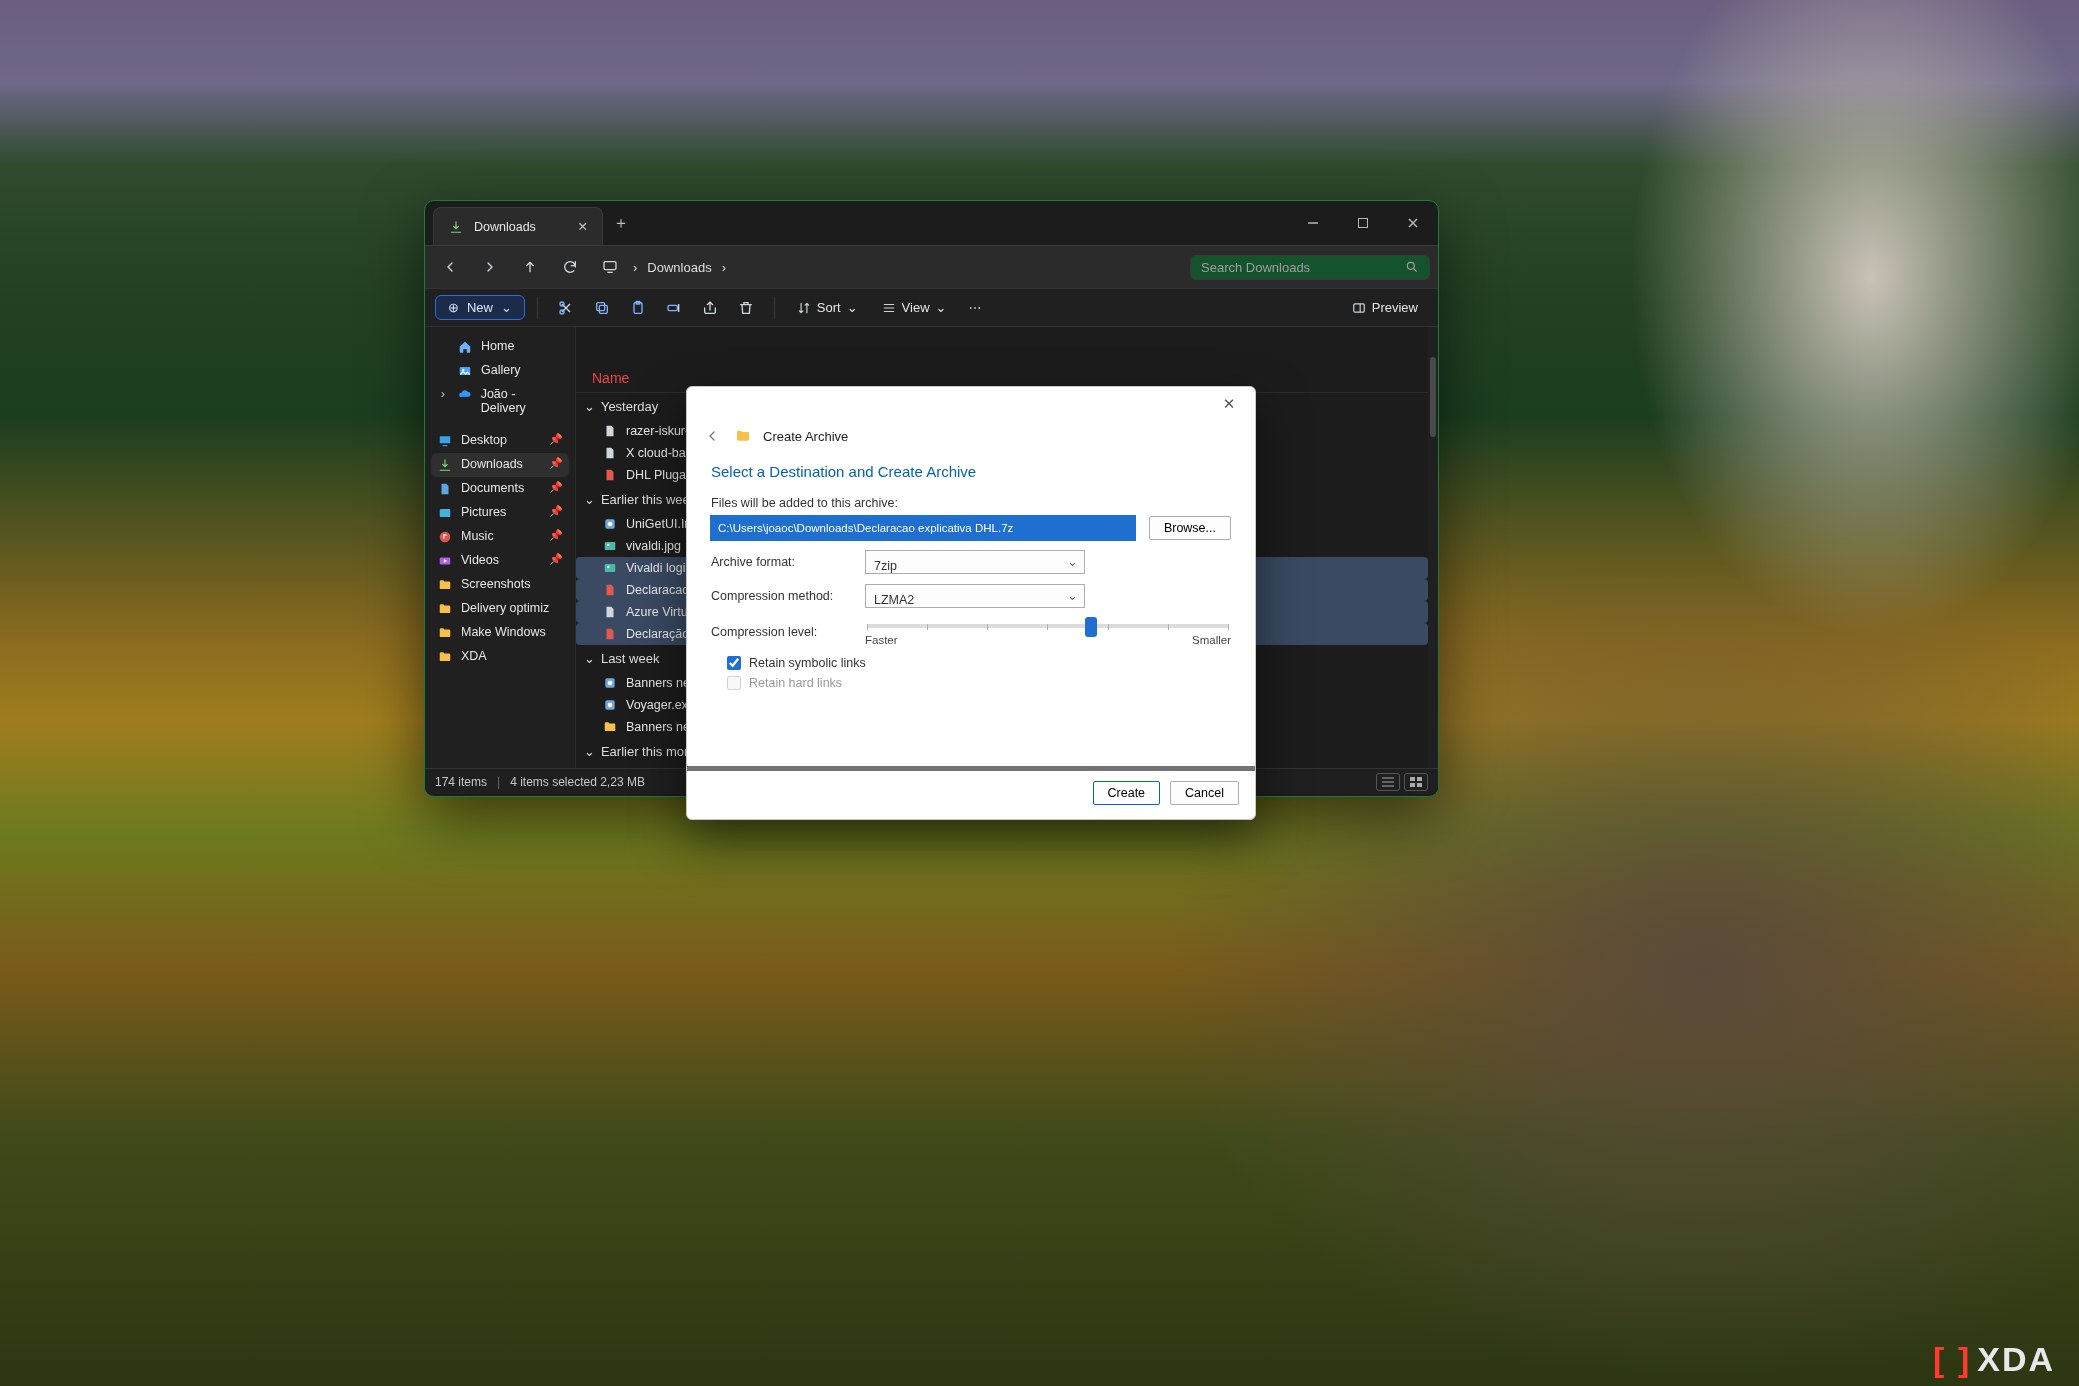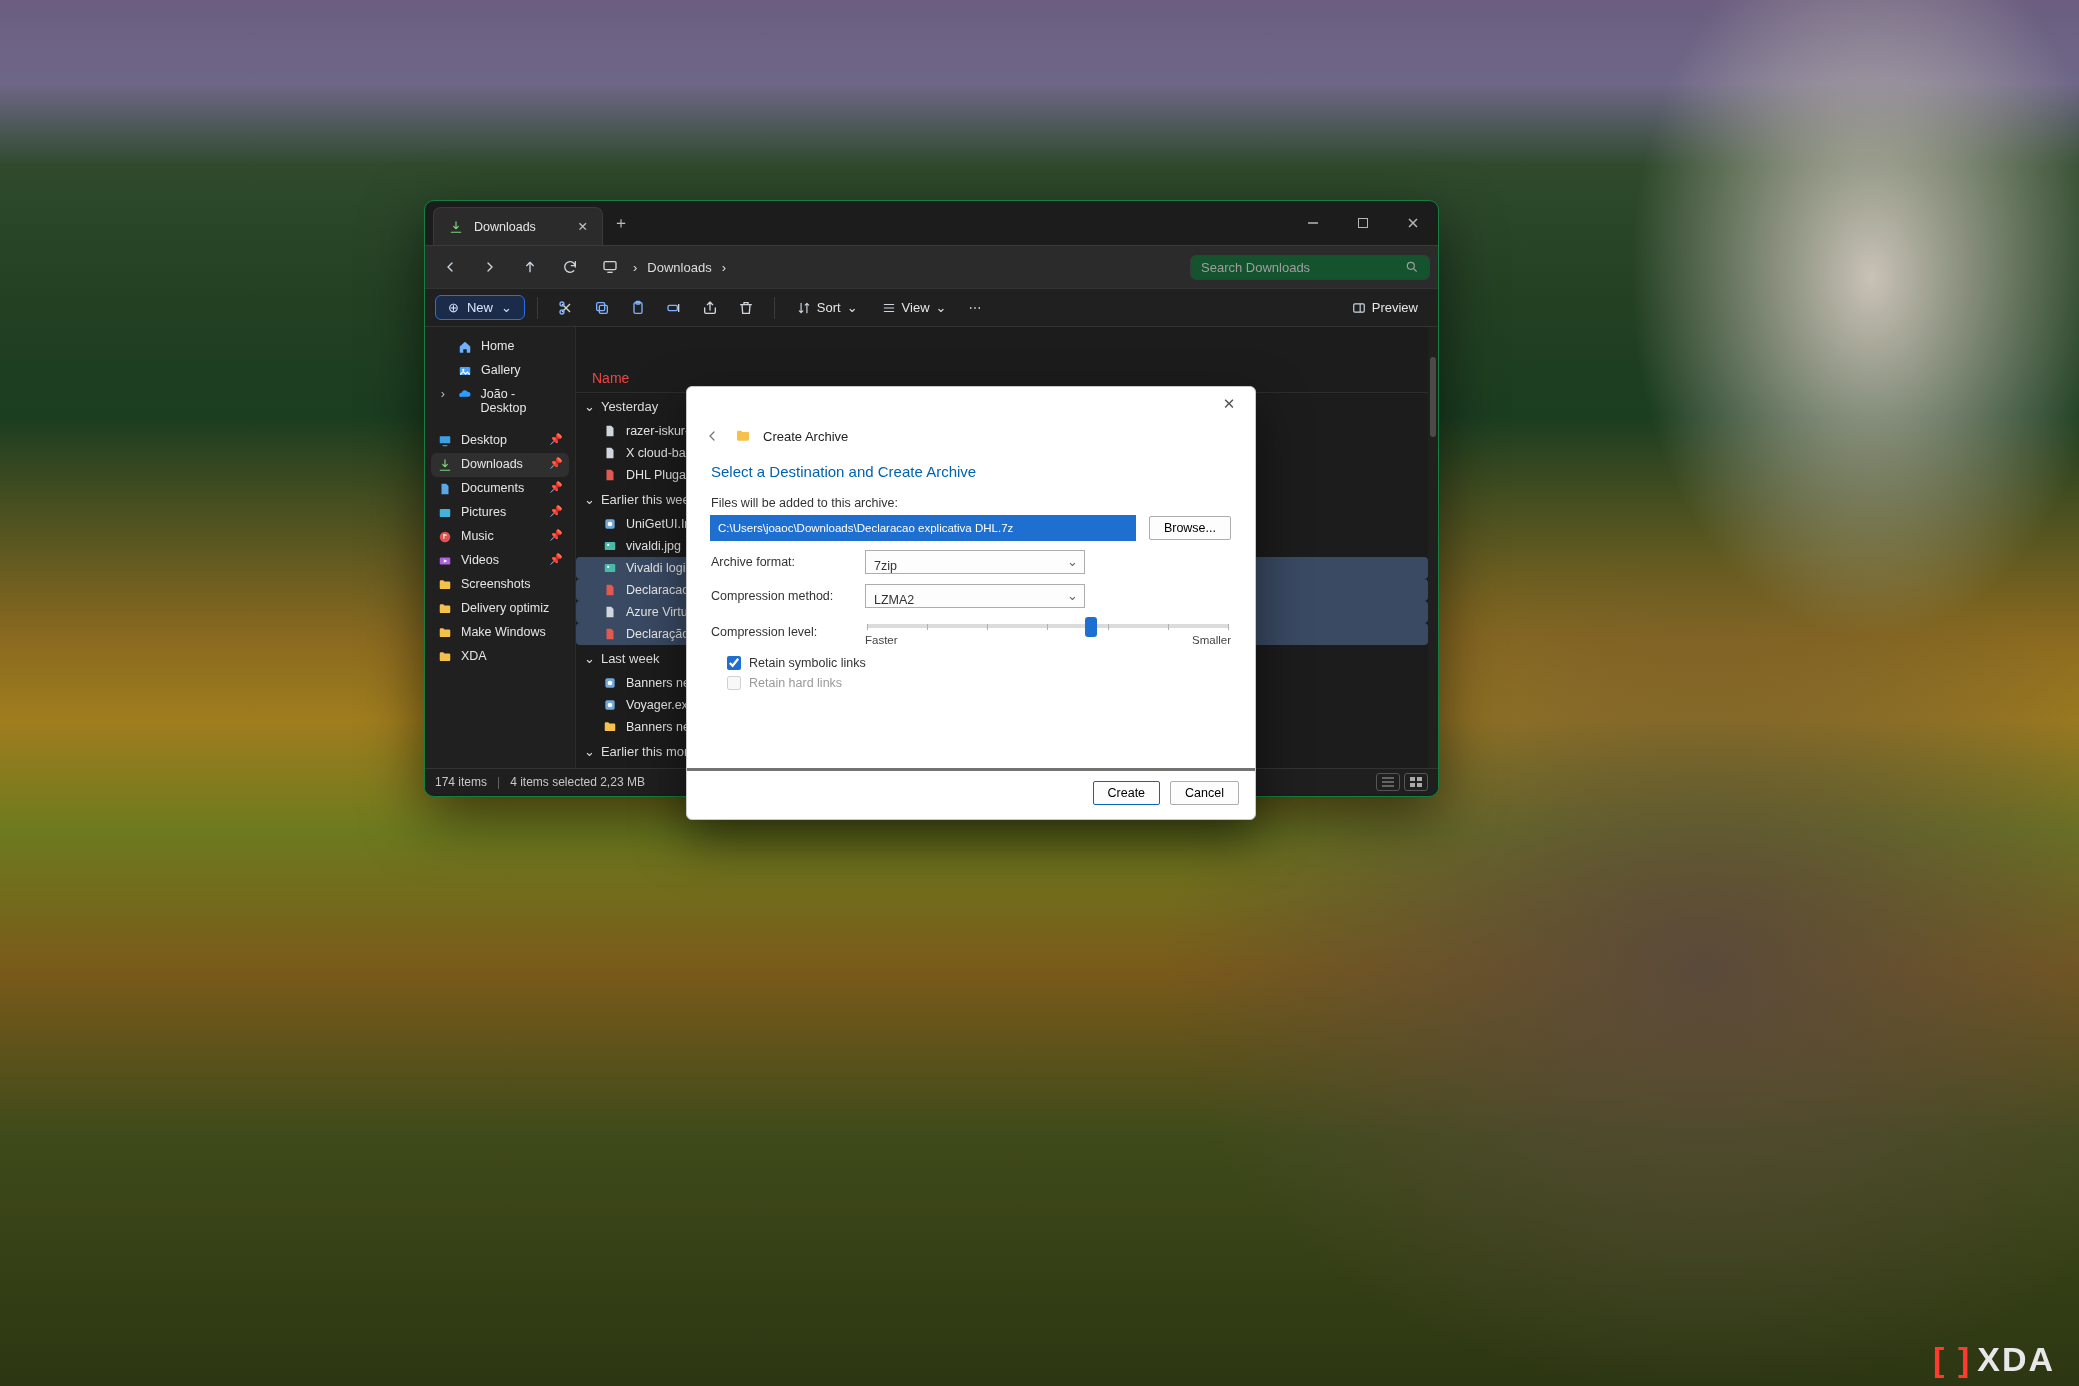--- a/index.html
+++ b/index.html
@@ -151,21 +151,21 @@
   .slider-ticks { display:flex; justify-content:space-between; margin-top:-2px;}
   .slider-ticks span { width:1px; height:6px; background:#b0b0b0; }
   .slider-thumb {
     position:absolute; top:-7px; width:12px; height:20px;
     background:#1f6fd0; border-radius:3px; transform:translateX(-50%);
   }
   .slider-ends { display:flex; justify-content:space-between; font-size:11.5px; color:#444; margin-top:6px;}
   .chk { display:flex; align-items:center; gap:8px; font-size:12.5px; margin:6px 16px;}
   .chk input { accent-color:#1f6fd0; width:14px; height:14px;}
   .chk.disabled { color:#9a9a9a; }
-  .dlg-footer { display:flex; gap:10px; justify-content:flex-end; padding:10px 16px 14px 16px; border-top:3px solid #737373;}
+  .dlg-footer { display:flex; gap:10px; justify-content:flex-end; padding:10px 16px 14px 16px; border-top:5px solid #737373;}
   .dlg-footer .primary { border:1px solid #0a64c2; }
 
   
   svg { display:block; }
 </style>
 </head>
 <body>
 
 <div class="desktop"></div>
 
@@ -340,21 +340,21 @@
           </span>
           <span>Gallery</span>
         </div>
         <div class="side-item">
           <span class="chev-left">›</span>
           <span class="fi">
             <svg width="14" height="14" viewBox="0 0 24 24">
               <path d="M6 16a4 4 0 010-8 6 6 0 0111-1 4 4 0 011 8H6z" fill="#2f9bff"></path>
             </svg>
           </span>
-          <span>João - Desktop</span>
+          <span>João - Delivery</span>
         </div>
         <div class="side-group-gap"></div>
         <div class="side-item">
           <span class="fi">
             <svg width="14" height="14" viewBox="0 0 24 24">
               <rect x="3" y="4" width="18" height="12" rx="1" fill="#3da0e3"></rect>
               <path d="M8 20h8" stroke="#3da0e3" stroke-width="2"></path>
             </svg>
           </span>
           <span>Desktop</span>

